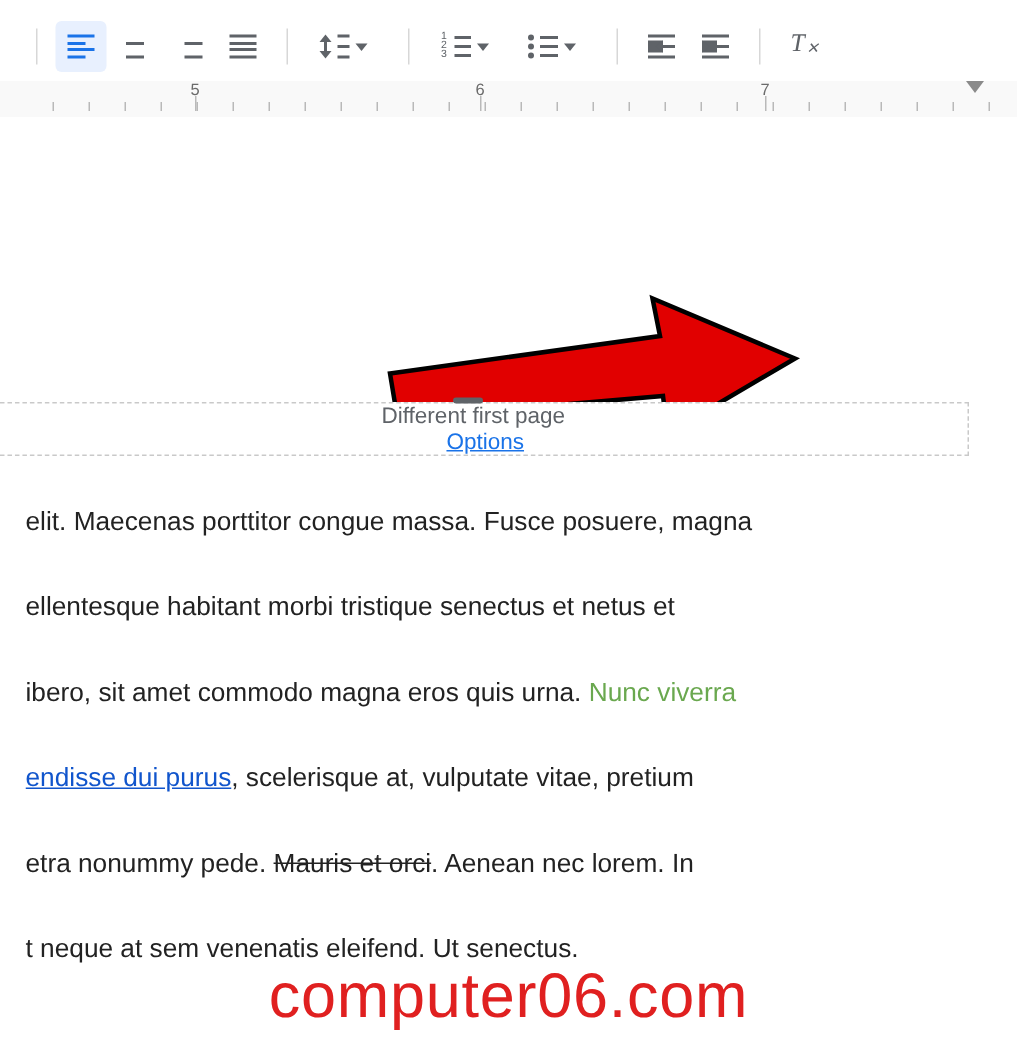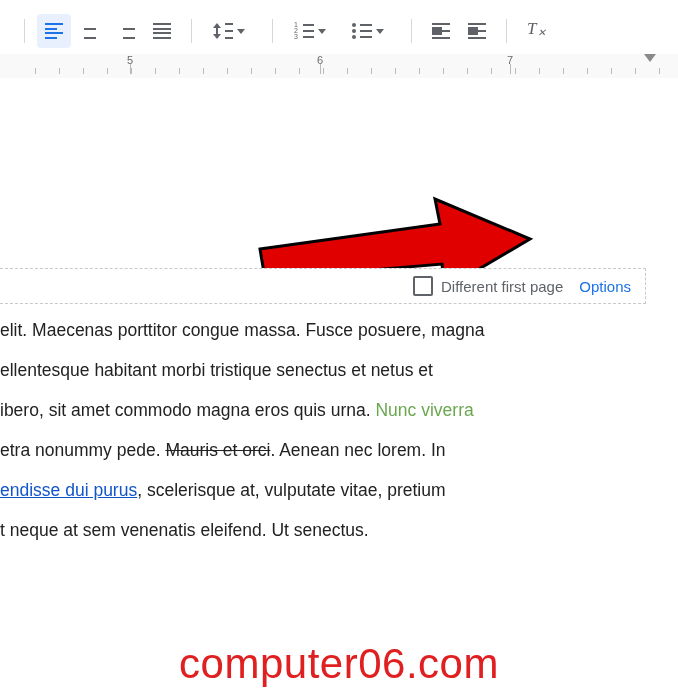--- a/index.html
+++ b/index.html
@@ -125,39 +125,40 @@
     left:0; right:32px; top:190px;
     border-top:1px dashed #c9c9c9;
     border-bottom:1px dashed #c9c9c9;
     border-right:1px dashed #c9c9c9;
     height:34px;
     display:flex;align-items:center;justify-content:flex-end;
     padding-right:14px;
     font-size:15px;
     color:#5f6368;
     background:#fff;
+    flex-direction:column;
   }
   .chk{
     width:16px;height:16px;border:2px solid #5f6368;border-radius:2px;
     margin-right:8px; cursor:pointer;
   }
   .options-link{
-    color:#1a73e8;margin-left:16px;cursor:pointer;
+    color:#1a73e8;margin-left:16px;cursor:pointer;text-decoration:underline;
   }
 
   
   .doc-txt{
     position:absolute;
     left:0; top:232px; right:40px;
     font-size:17.5px;
     color:#222;
     line-height:40px;
     font-family: Arial, Helvetica, sans-serif;
   }
-  .doc-txt p{margin:0;white-space:nowrap;overflow:hidden}
+  .doc-txt p{margin:17px;white-space:nowrap;overflow:hidden}
   .green{color:#6aa84f}
   .strike{text-decoration:line-through}
   .link{color:#1155cc;text-decoration:underline}
 
   
   .big-arrow{
     position:absolute;
     top:106px; left:250px;
     width:290px; height:110px;
     pointer-events:none;
@@ -352,19 +353,19 @@
   <div class="header-strip">
     <div class="chk"></div>
     <span>Different first page</span>
     <span class="options-link">Options</span>
   </div>
 
   <div class="doc-txt">
     <p><span>elit. Maecenas porttitor congue massa. Fusce posuere, magna</span></p>
     <p><span>ellentesque habitant morbi tristique senectus et netus et</span></p>
     <p><span>ibero, sit amet commodo magna eros quis urna. </span><span class="green">Nunc viverra</span></p>
+    <p><span class="link">endisse dui purus</span><span>, scelerisque at, vulputate vitae, pretium</span></p>
     <p><span>etra nonummy pede. </span><span class="strike">Mauris et orci</span><span>. Aenean nec lorem. In</span></p>
-    <p><span class="link">endisse dui purus</span><span>, scelerisque at, vulputate vitae, pretium</span></p>
     <p><span>t neque at sem venenatis eleifend. Ut senectus.</span></p>
   </div>
 </div>
 
 <div class="wm">computer06.com</div>
 
 </body></html>

